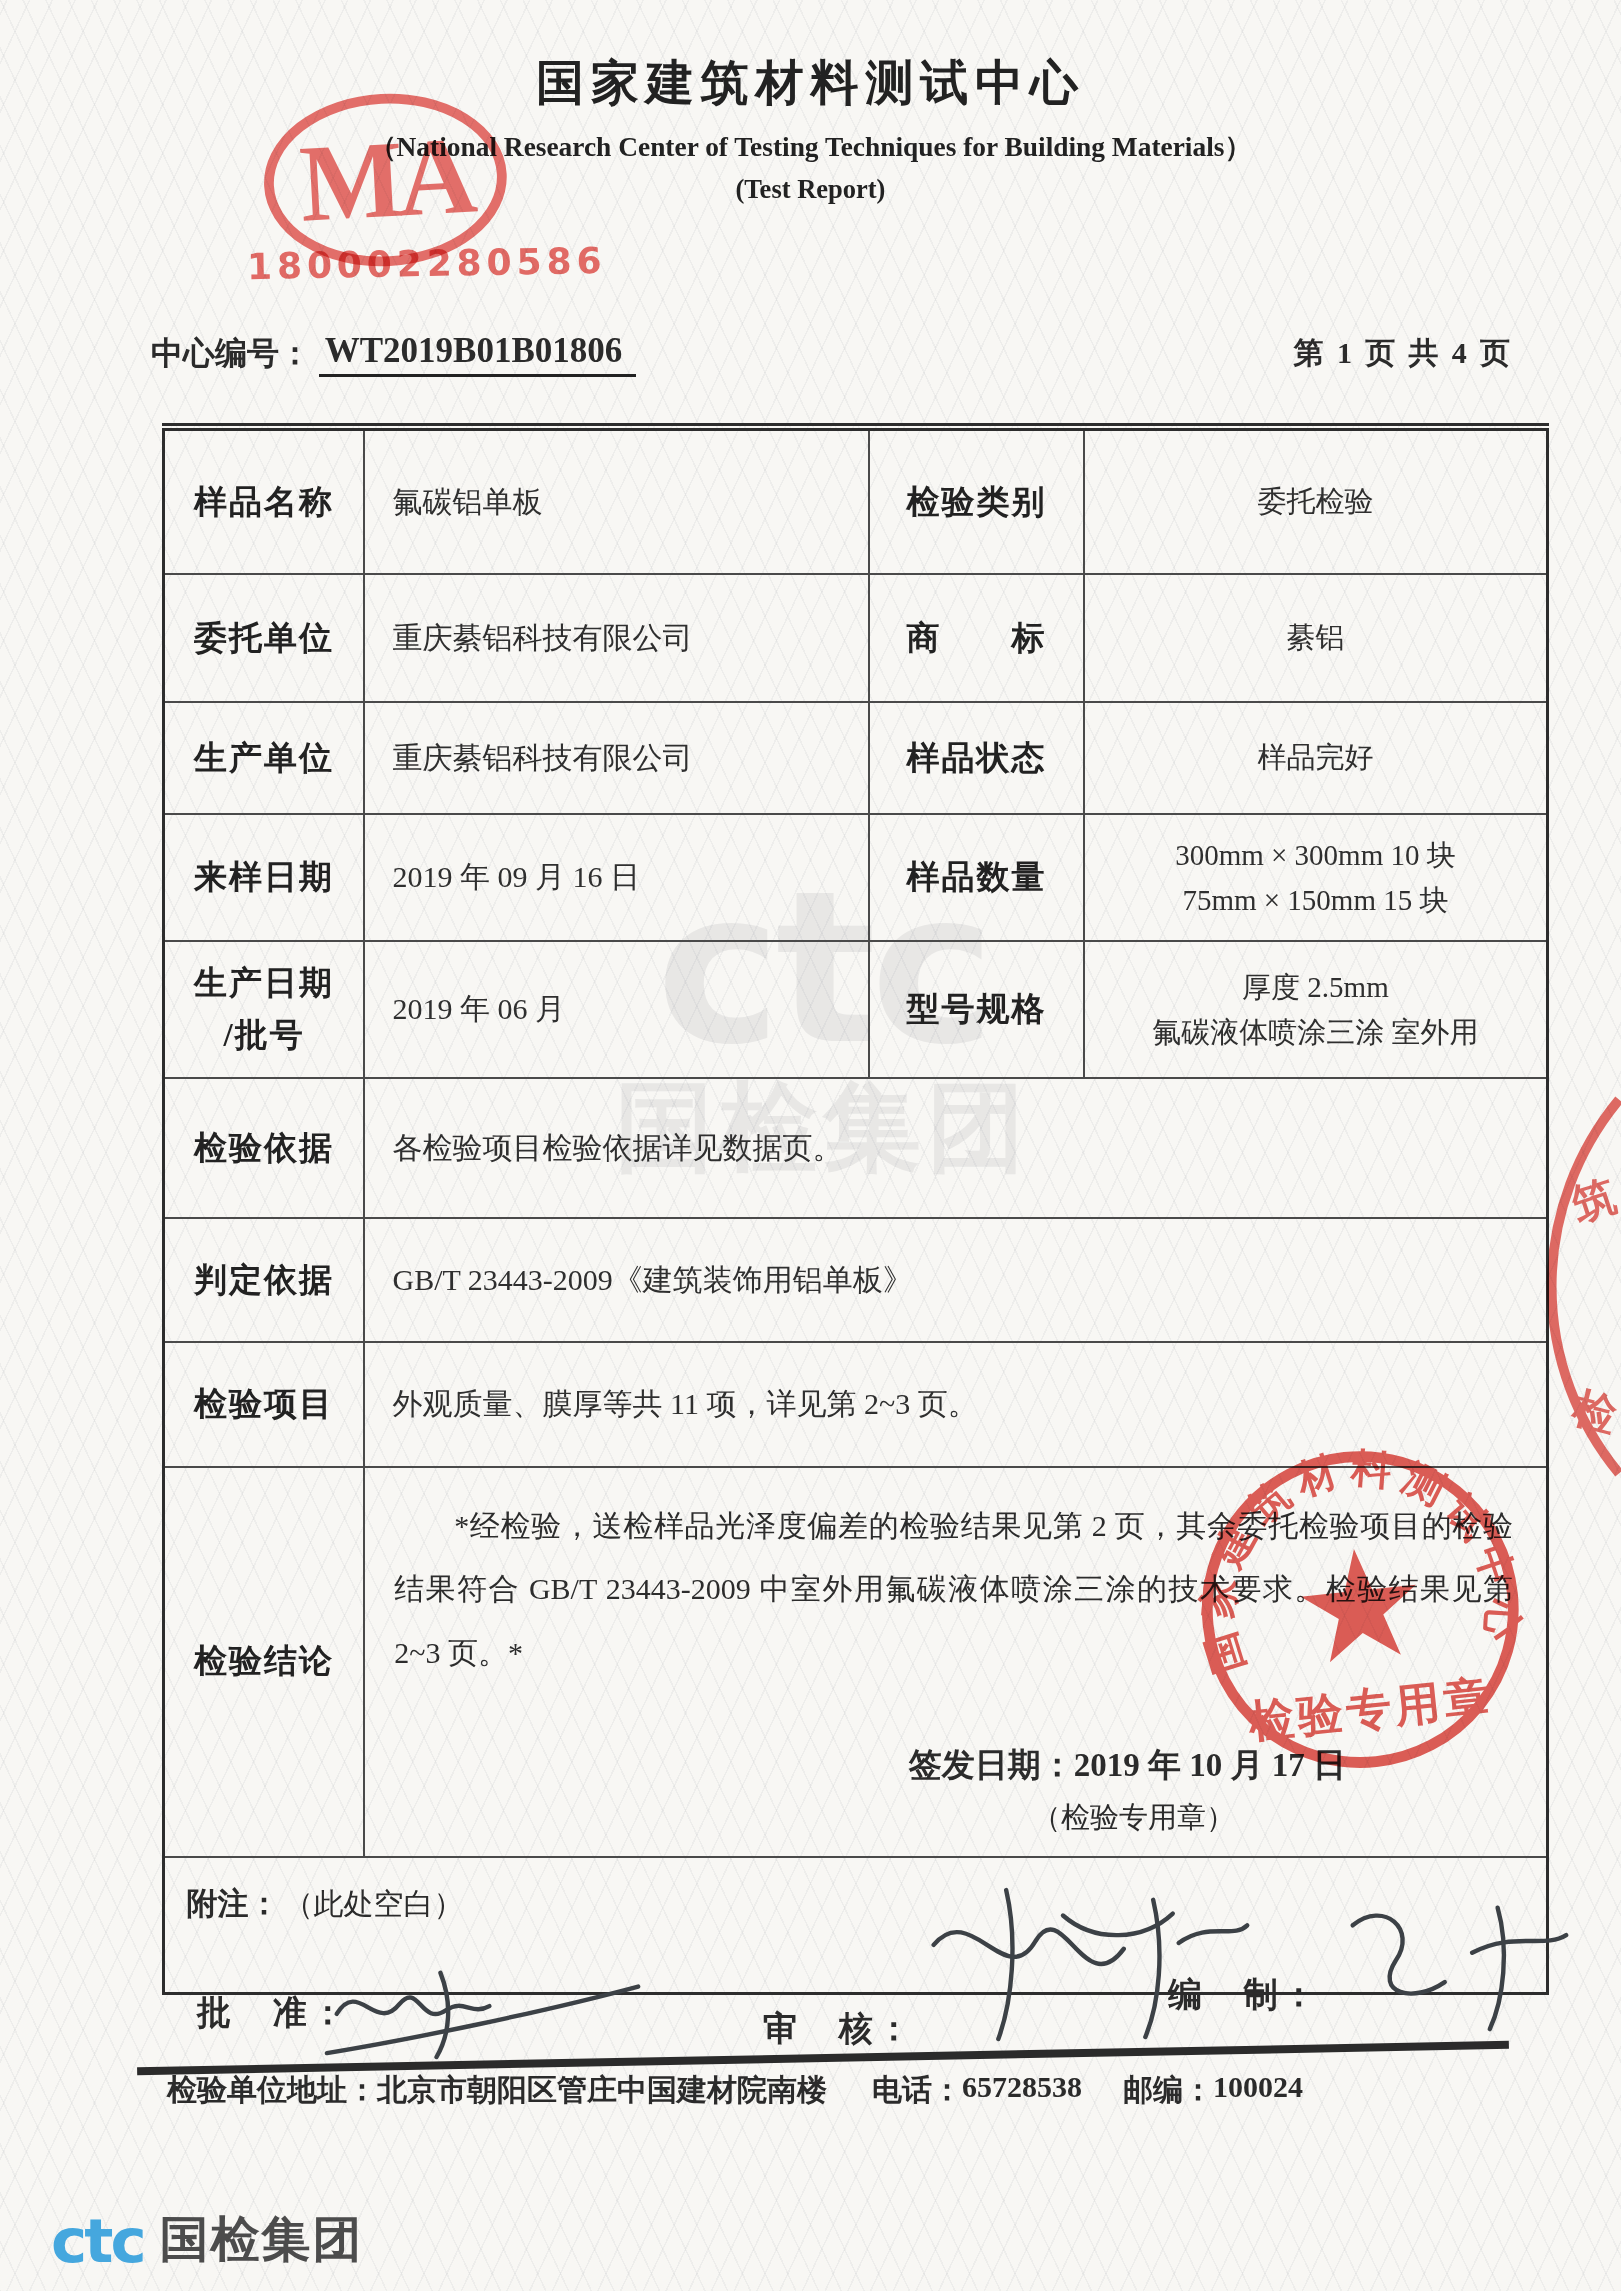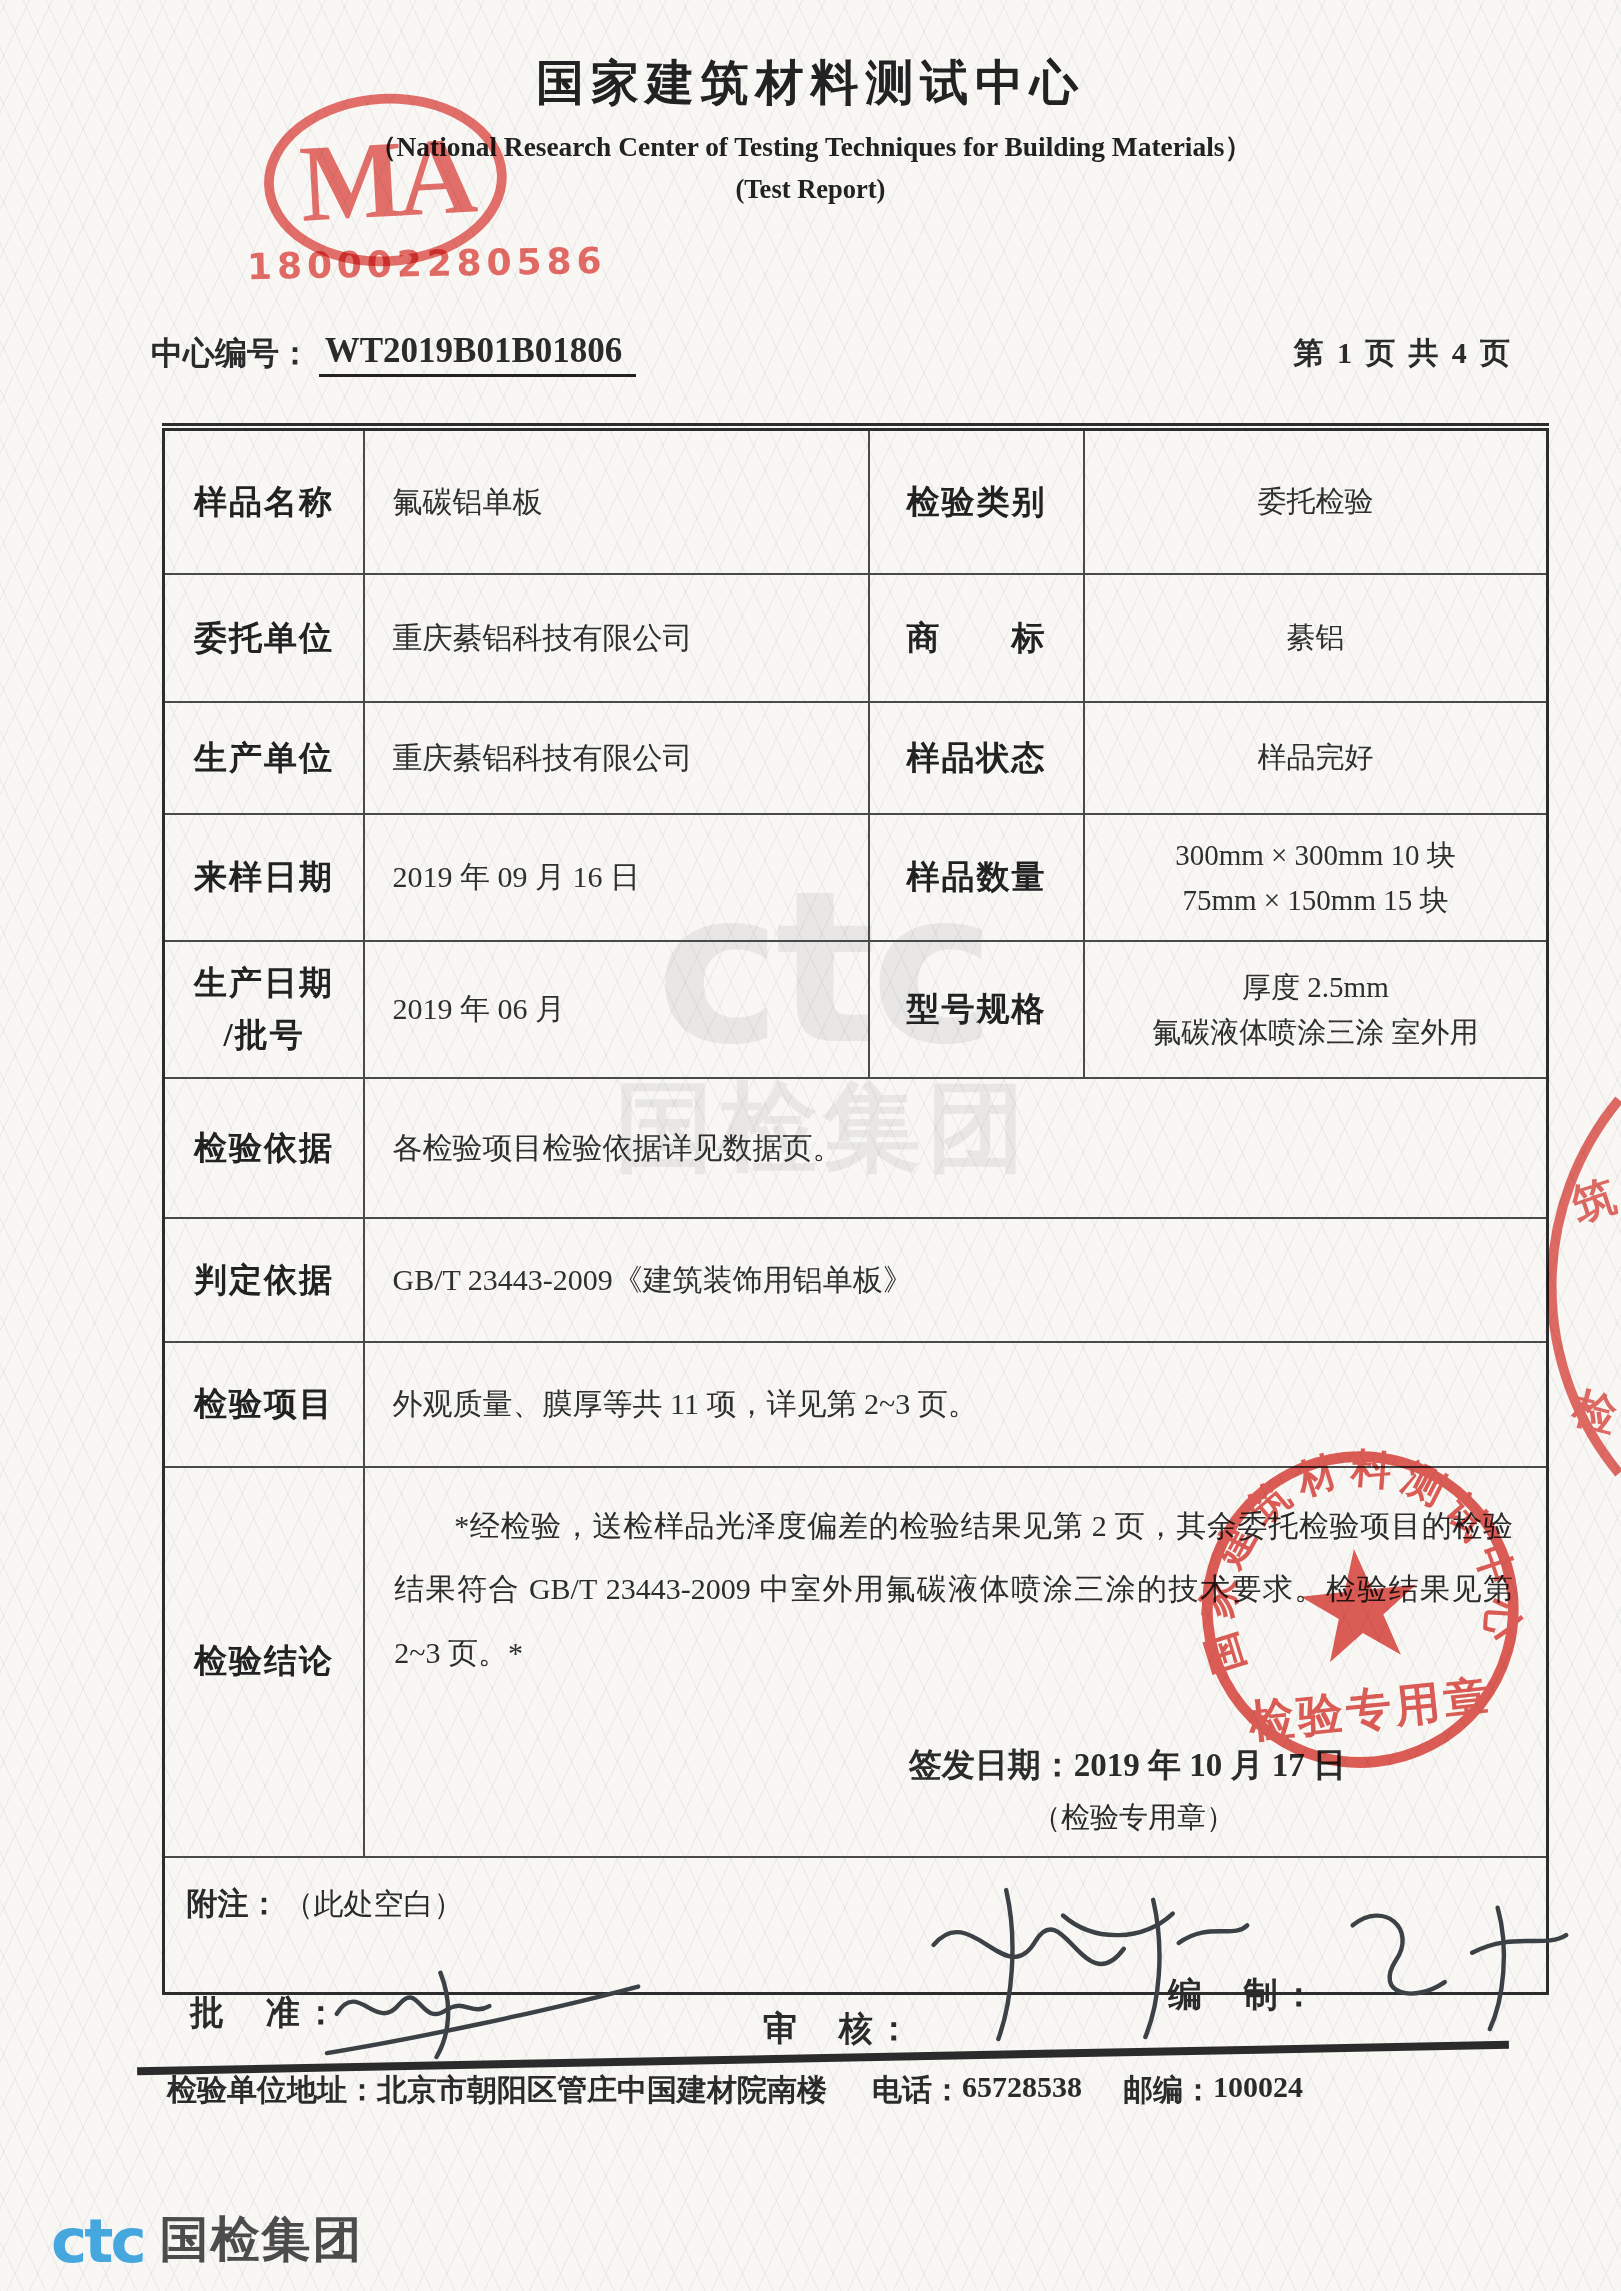--- a/index.html
+++ b/index.html
@@ -76,21 +76,21 @@
 
   
   .watermark { position:absolute; left:578px; top:863px; width:490px; z-index:1;
                text-align:center; color:rgba(140,142,146,.15);
                font-family:"DejaVu Sans",sans-serif; font-weight:700; }
   .watermark .w1 { font-size:211px; line-height:1; letter-spacing:-5.9px; }
   .watermark .w2 { font-size:98px; line-height:1.1; letter-spacing:5.9px; }
 
   
   .sig-label { position:absolute; z-index:2; font-size:34px; font-weight:700; letter-spacing:3.9px; }
-  .lab-approve { left:190px; top:1990px; }
+  .lab-approve { left:197px; top:1990px; }
   .lab-review  { left:763px; top:1978px;margin-top:28px; }
   .lab-prepare { left:1168px; top:1972px; }
   .sig { position:absolute; z-index:3; }
   .sig path { stroke:#3c4146; stroke-width:4.5; fill:none; stroke-linecap:round; }
   .sig-approve { left:323px;  top:1955px; }
   .sig-review  { left:916px;  top:1882px; }
   .sig-prepare { left:1323px; top:1892px; }
 
   .footer-rule { position:absolute; left:137px; top:2054px; width:1372px; height:7.8px;
                  background:#2b2b2b; z-index:2; transform:rotate(-1.1deg); }

